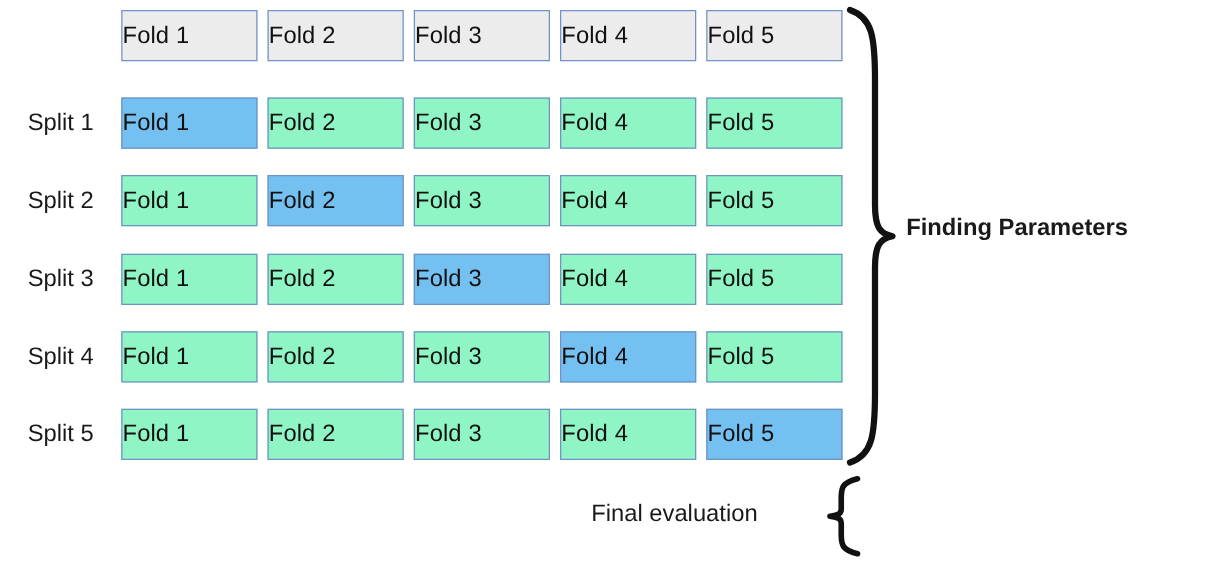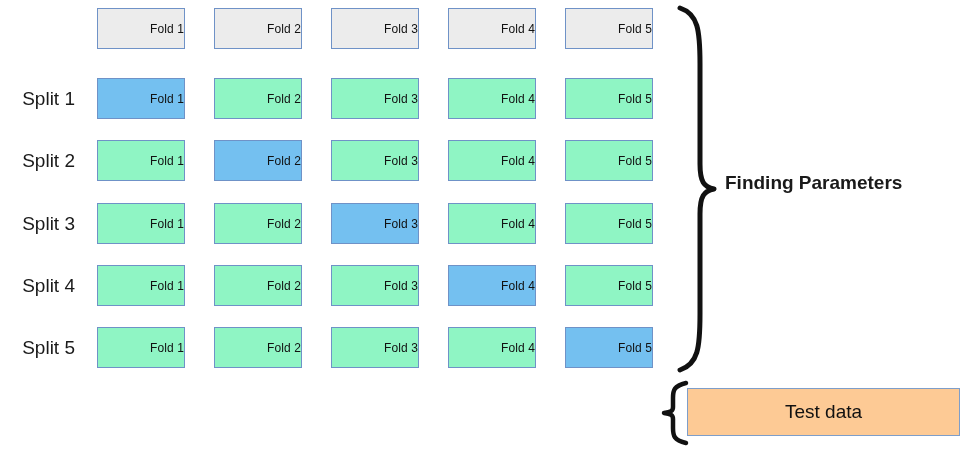--- a/index.html
+++ b/index.html
@@ -15,28 +15,28 @@
     position: relative;
     width: 967px;
     height: 452px;
     background: #ffffff;
     overflow: hidden;
   }
 
   
   .fold-box {
     position: absolute;
-    width: 88px;
+    width: 109px;
     height: 41px;
     box-sizing: border-box;
     border: 1px solid #6f92c7;
     display: flex;
     align-items: center;
-    justify-content: flex-end;
-    font-size: 12px;
+    justify-content: flex-start;
+    font-size: 19px;
     line-height: 1;
     letter-spacing: 0.1px;
     color: #111111;
     background: #ececec;
   }
   .fold-box.header   { background: #ececec; }
   .fold-box.train    { background: #8ff5c4; }
   .fold-box.validate { background: #74c0f0; }
 
   
@@ -215,18 +215,16 @@
   <svg id="brace-final-svg" class="brace-svg" viewBox="0 0 30 66">
     <path d="M 26 3
              C 14 6, 13 10, 13 18
              L 13 27
              C 13 31, 11 32, 4 33
              C 11 34, 13 35, 13 39
              L 13 48
              C 13 56, 14 60, 26 63" fill="none" stroke="#111111" stroke-width="4.5" stroke-linecap="round" stroke-linejoin="round"></path>
   </svg>
 
-
-  <div id="test-data-box">
-    <span>Test data</span>
-  </div>
+  <div id="final-evaluation-label">Final evaluation</div>
+
 
 </div>
 
 </body></html>

